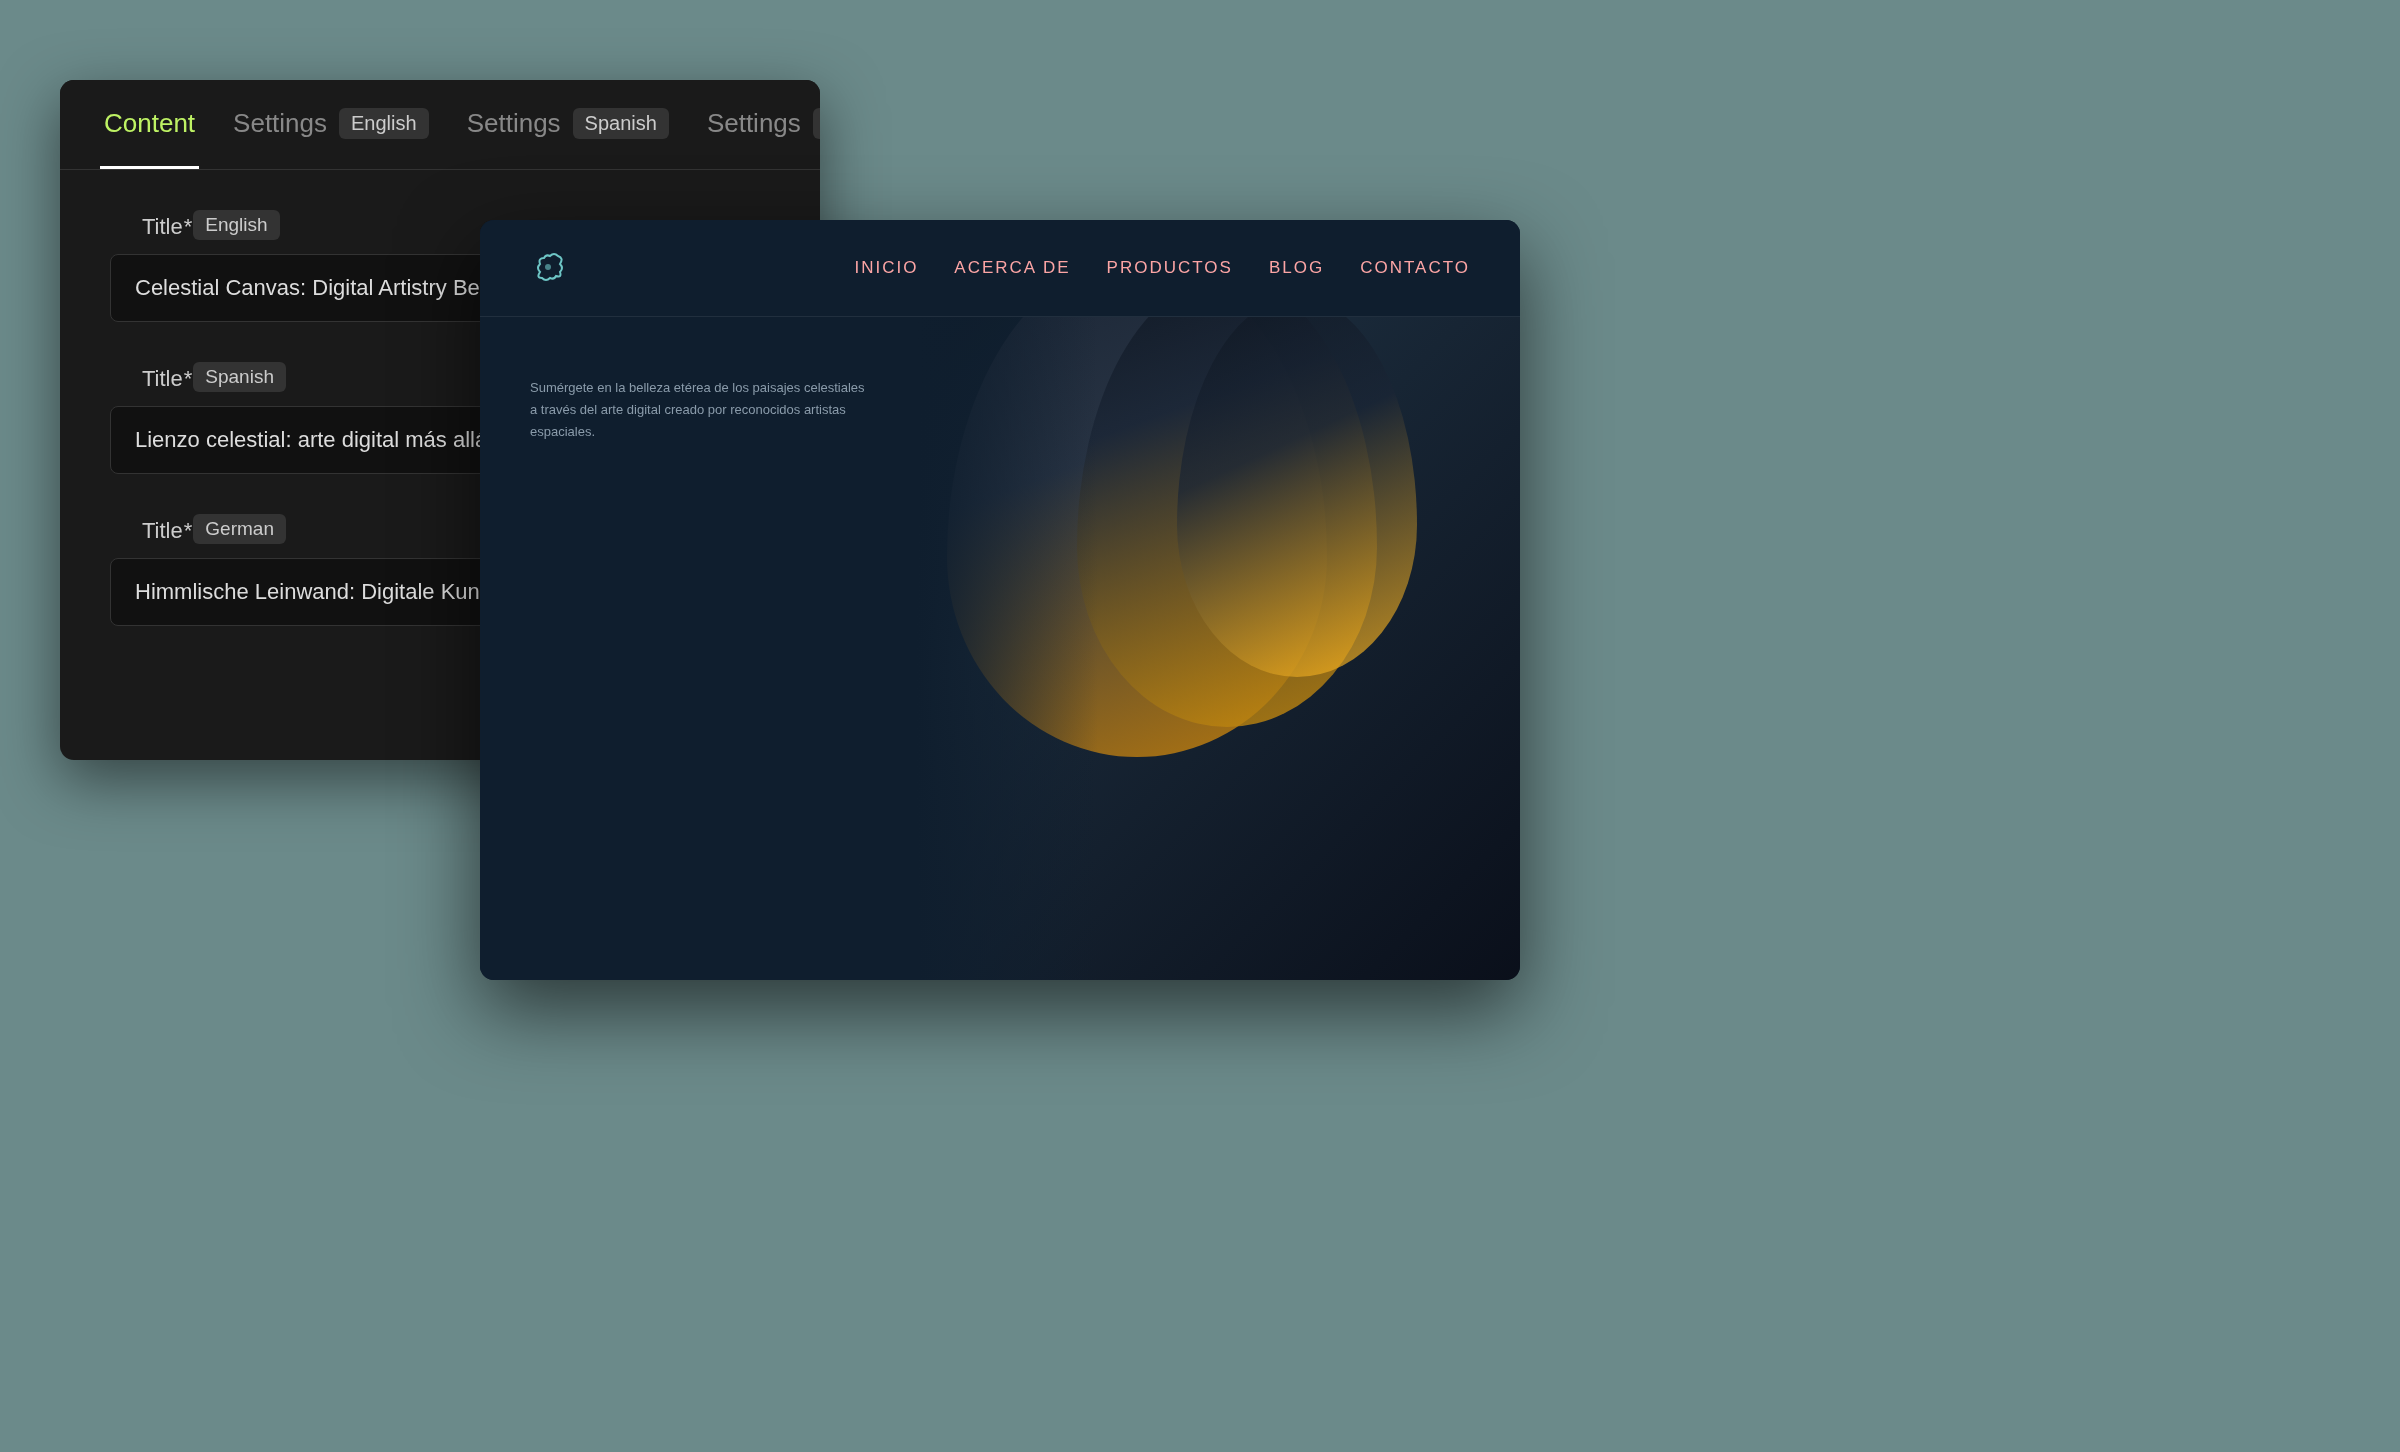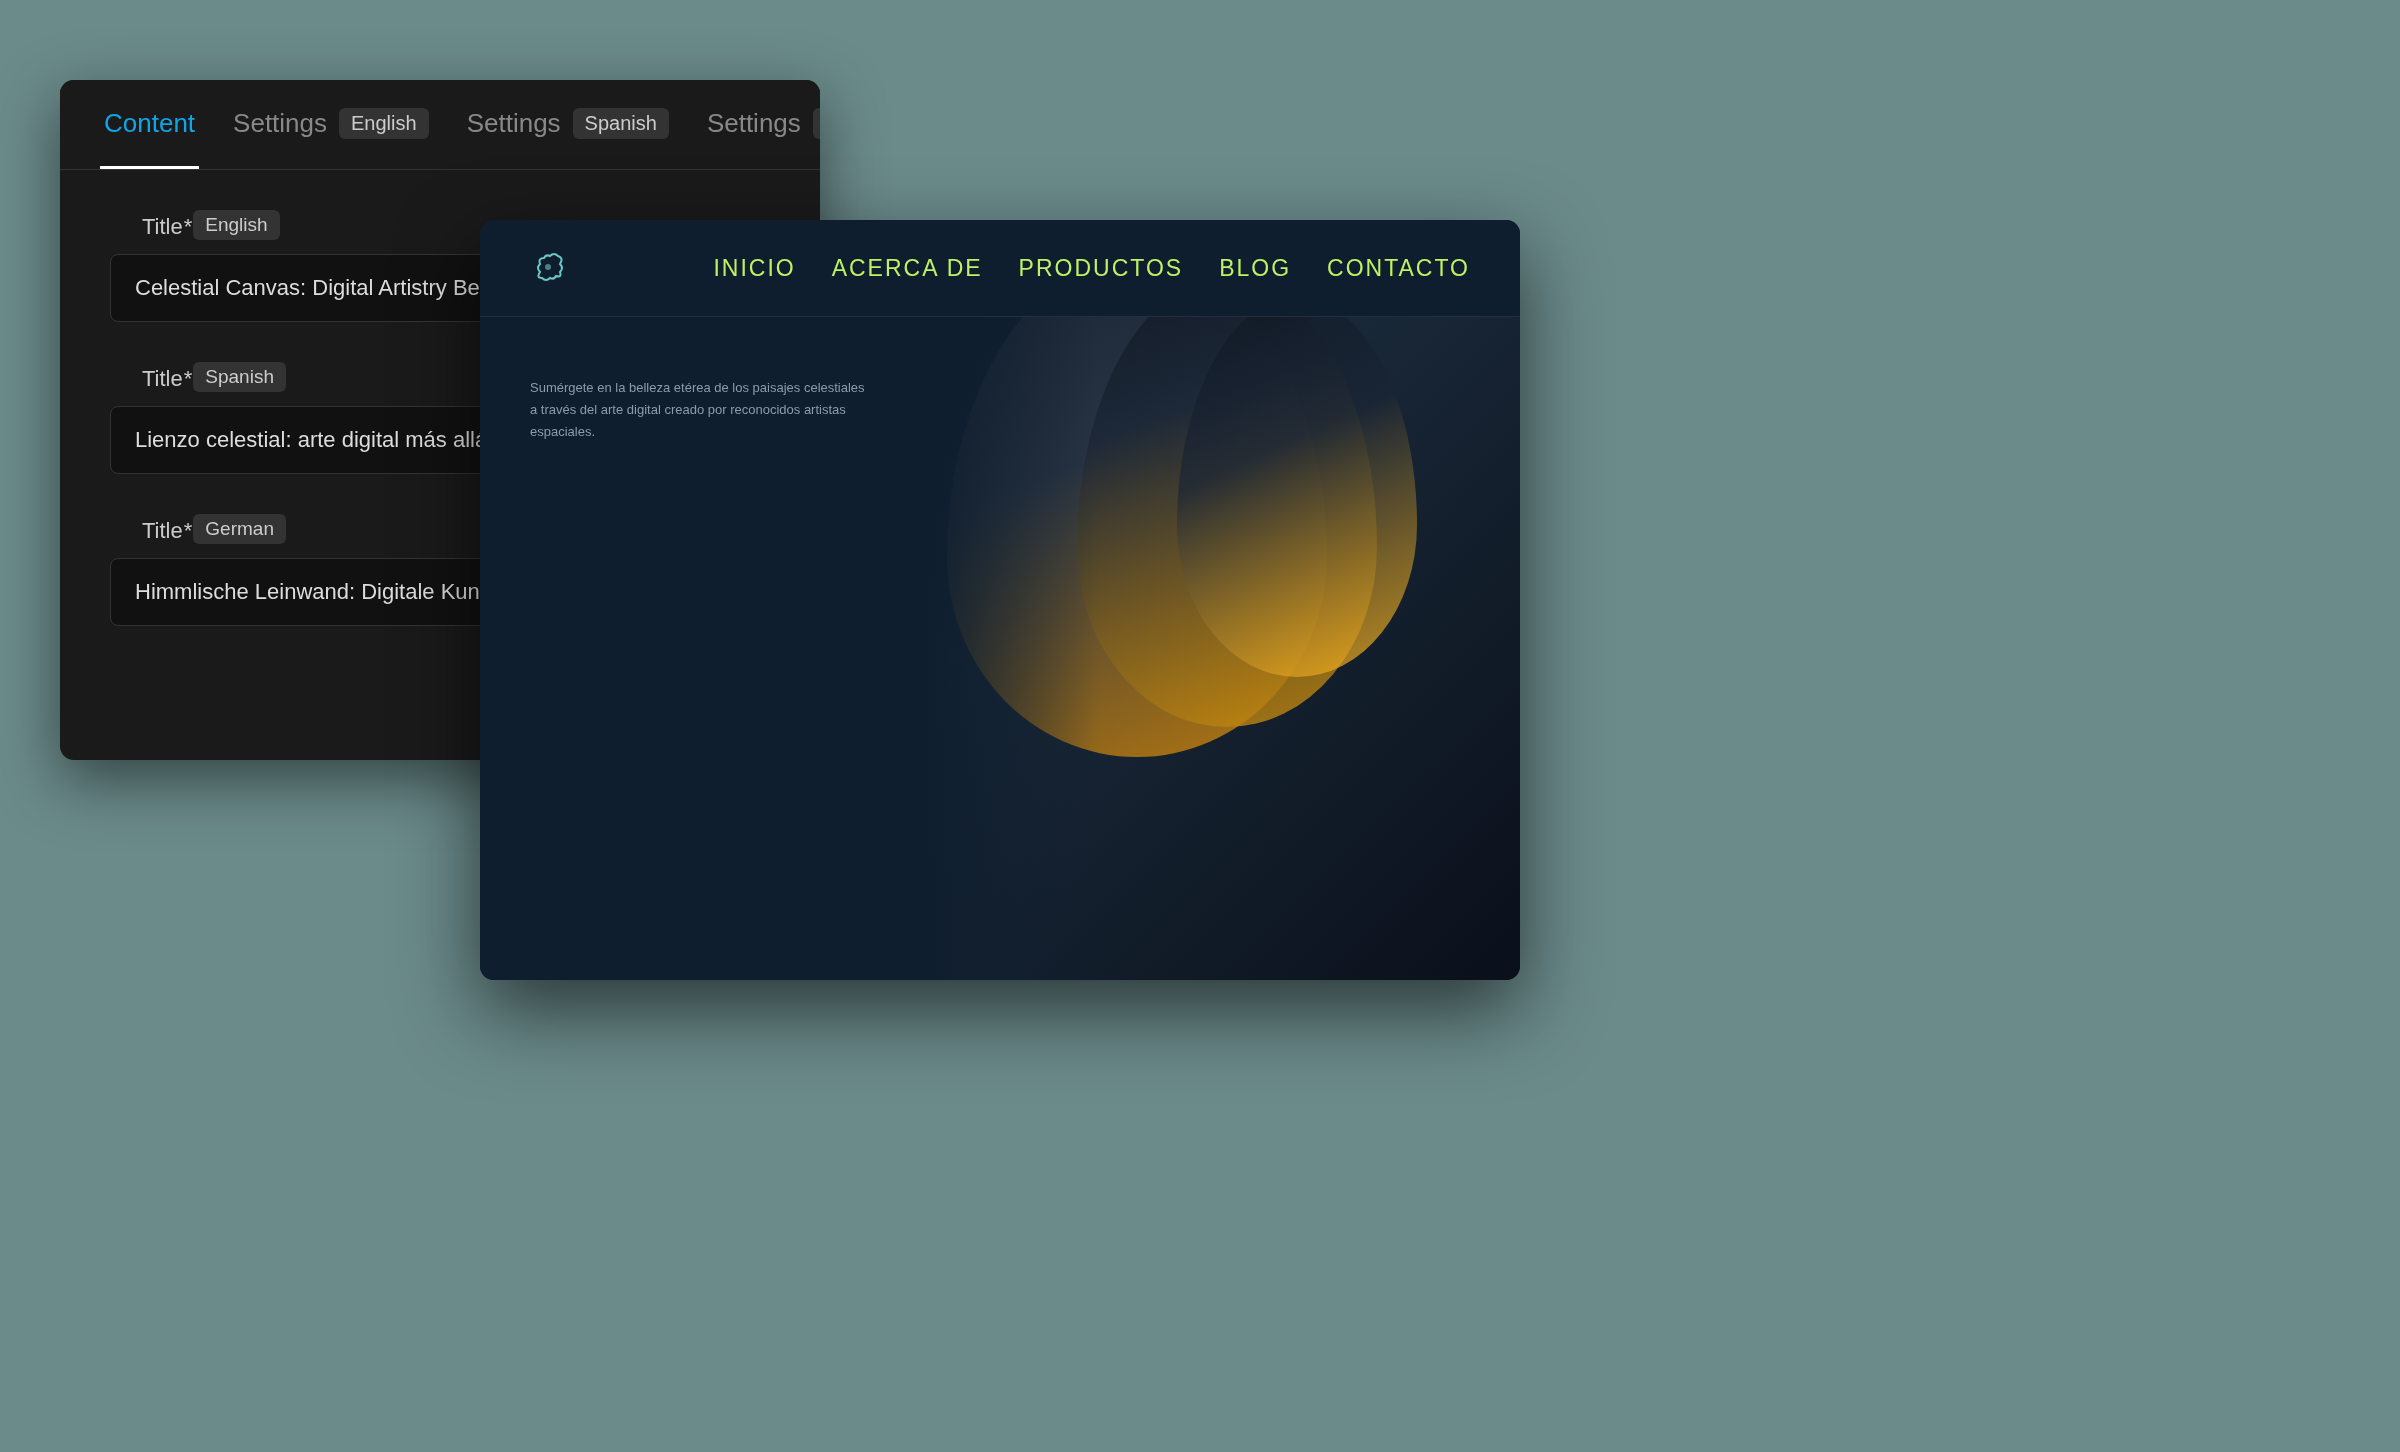--- a/index.html
+++ b/index.html
@@ -42,21 +42,21 @@
       padding: 0 4px;
       height: 100%;
       color: #888;
       font-size: 26px;
       cursor: pointer;
       border-bottom: 3px solid transparent;
       position: relative;
     }
 
     .cms-tab.active {
-      color: #0ea5e9;
+      color: #bef264;
       border-bottom: 3px solid #fff;
     }
 
     .cms-tab .tab-label {
       font-size: 26px;
     }
 
     .lang-badge {
       background: #333;
       color: #ccc;
@@ -140,22 +140,22 @@
       height: 36px;
       fill: #6ec6c6;
     }
 
     .website-nav-links {
       display: flex;
       gap: 36px;
     }
 
     .website-nav-links span {
-      color: #bef264;
-      font-size: 23px;
+      color: #fca5a5;
+      font-size: 17px;
       letter-spacing: 2px;
       text-transform: uppercase;
       cursor: pointer;
     }
 
     .website-body {
       display: flex;
       height: calc(100% - 90px);
     }
 

